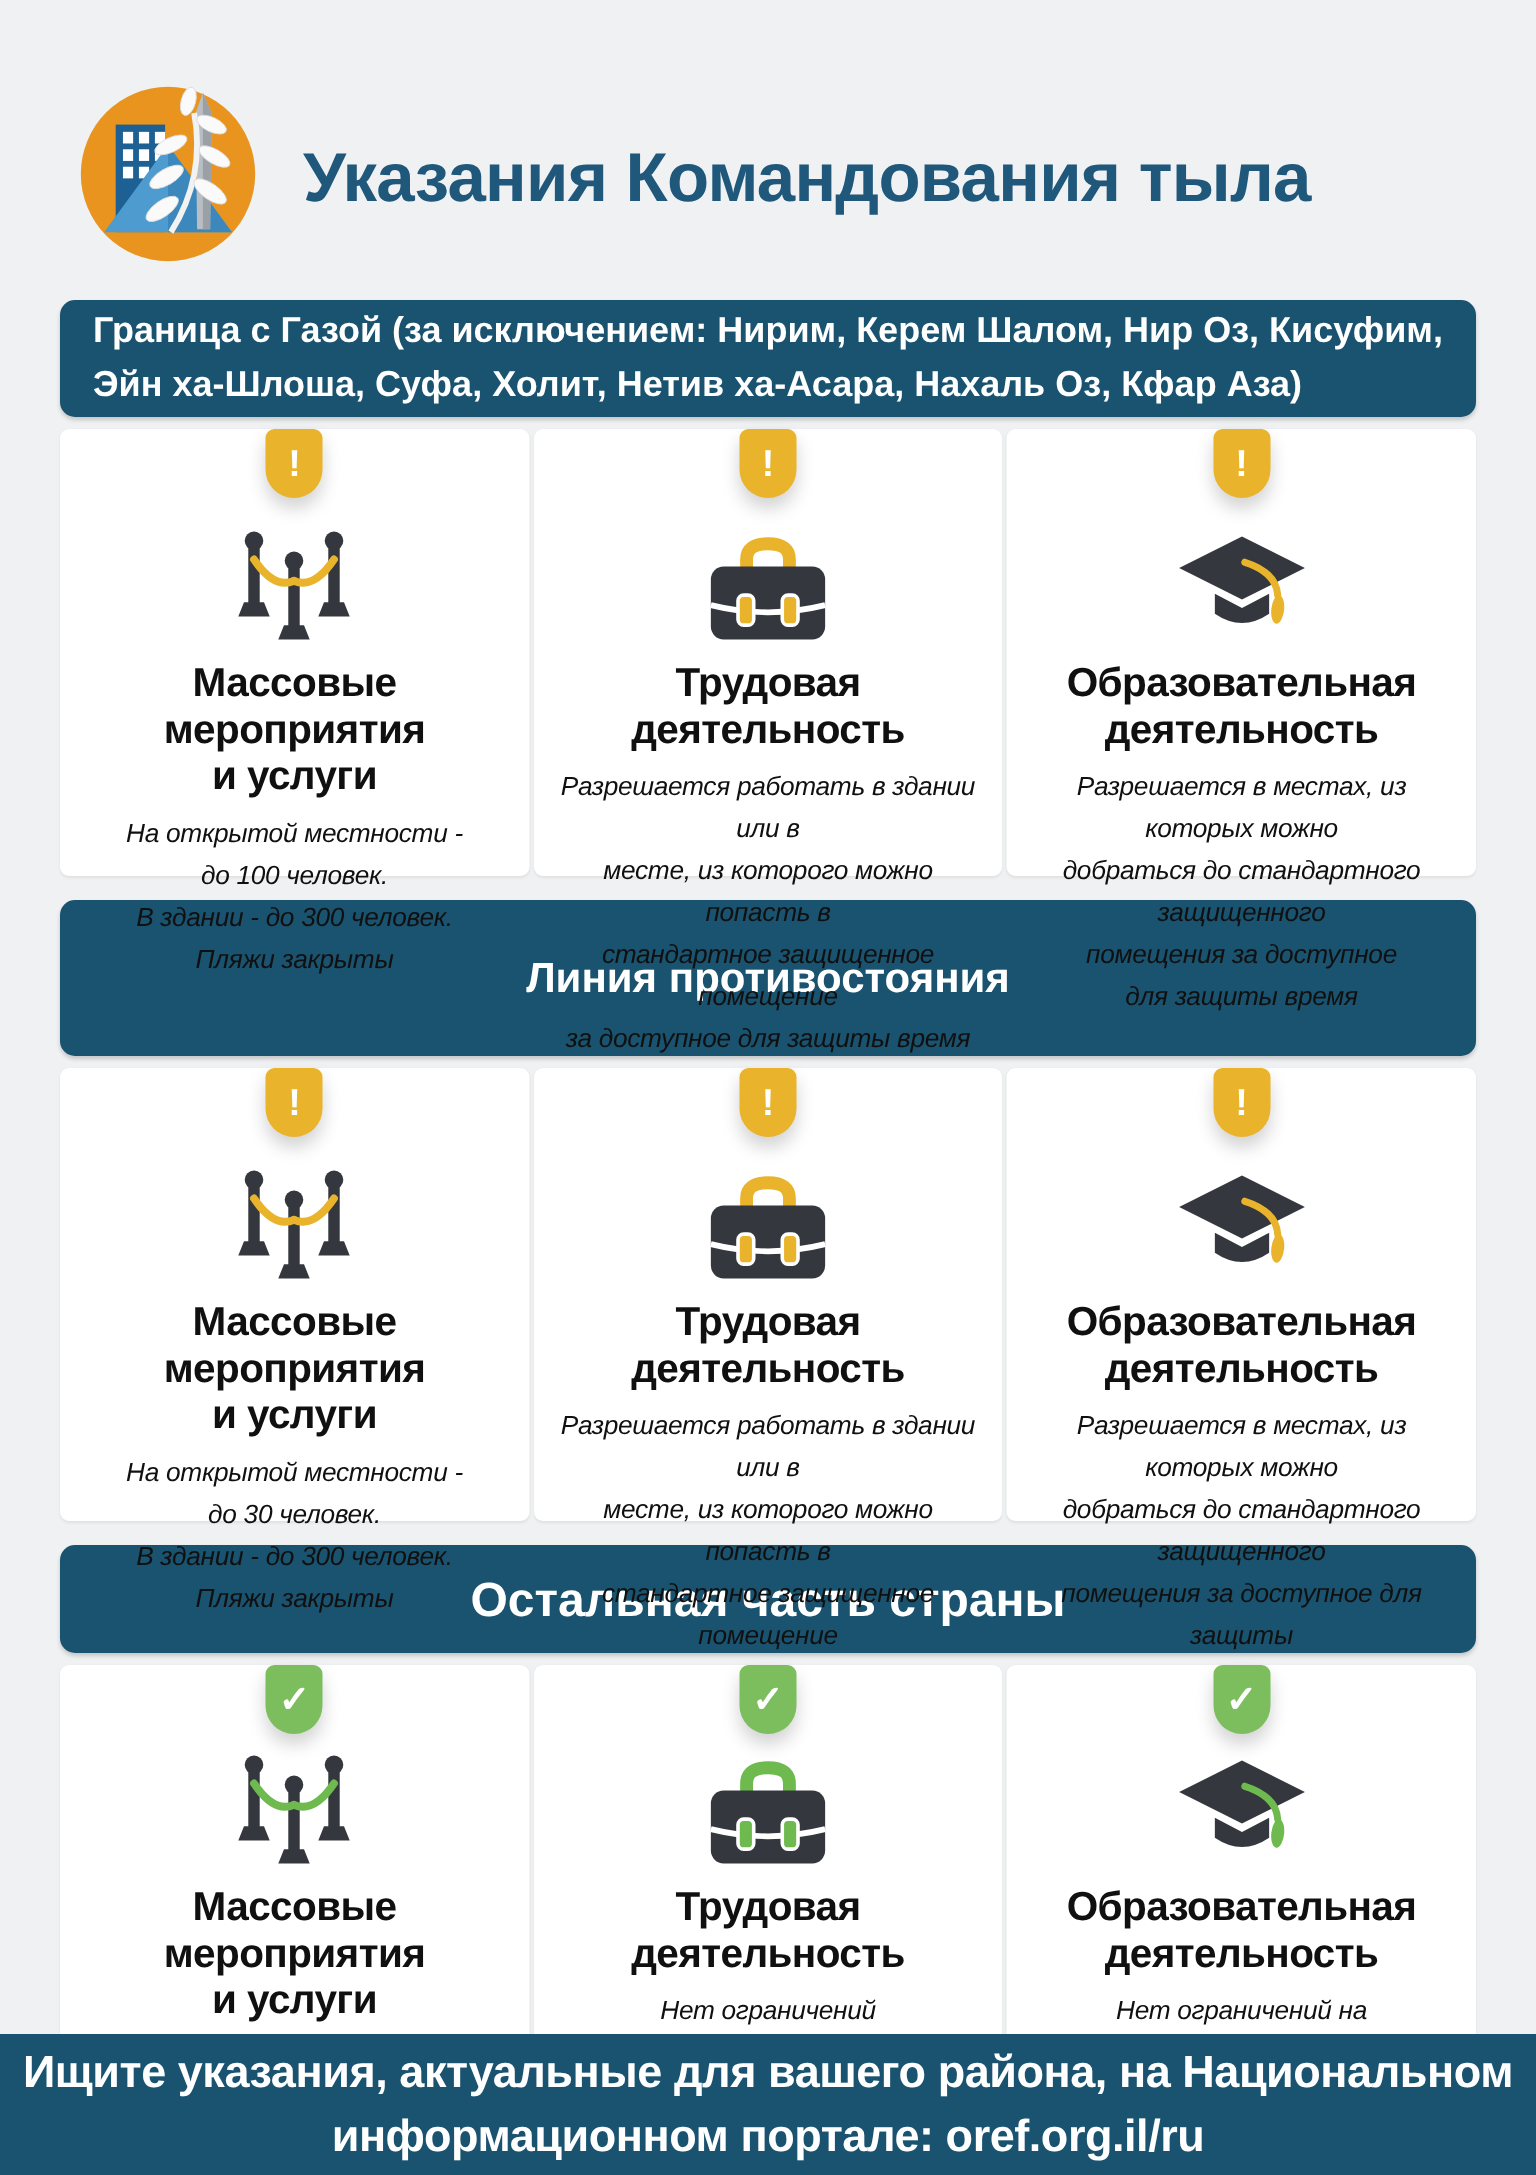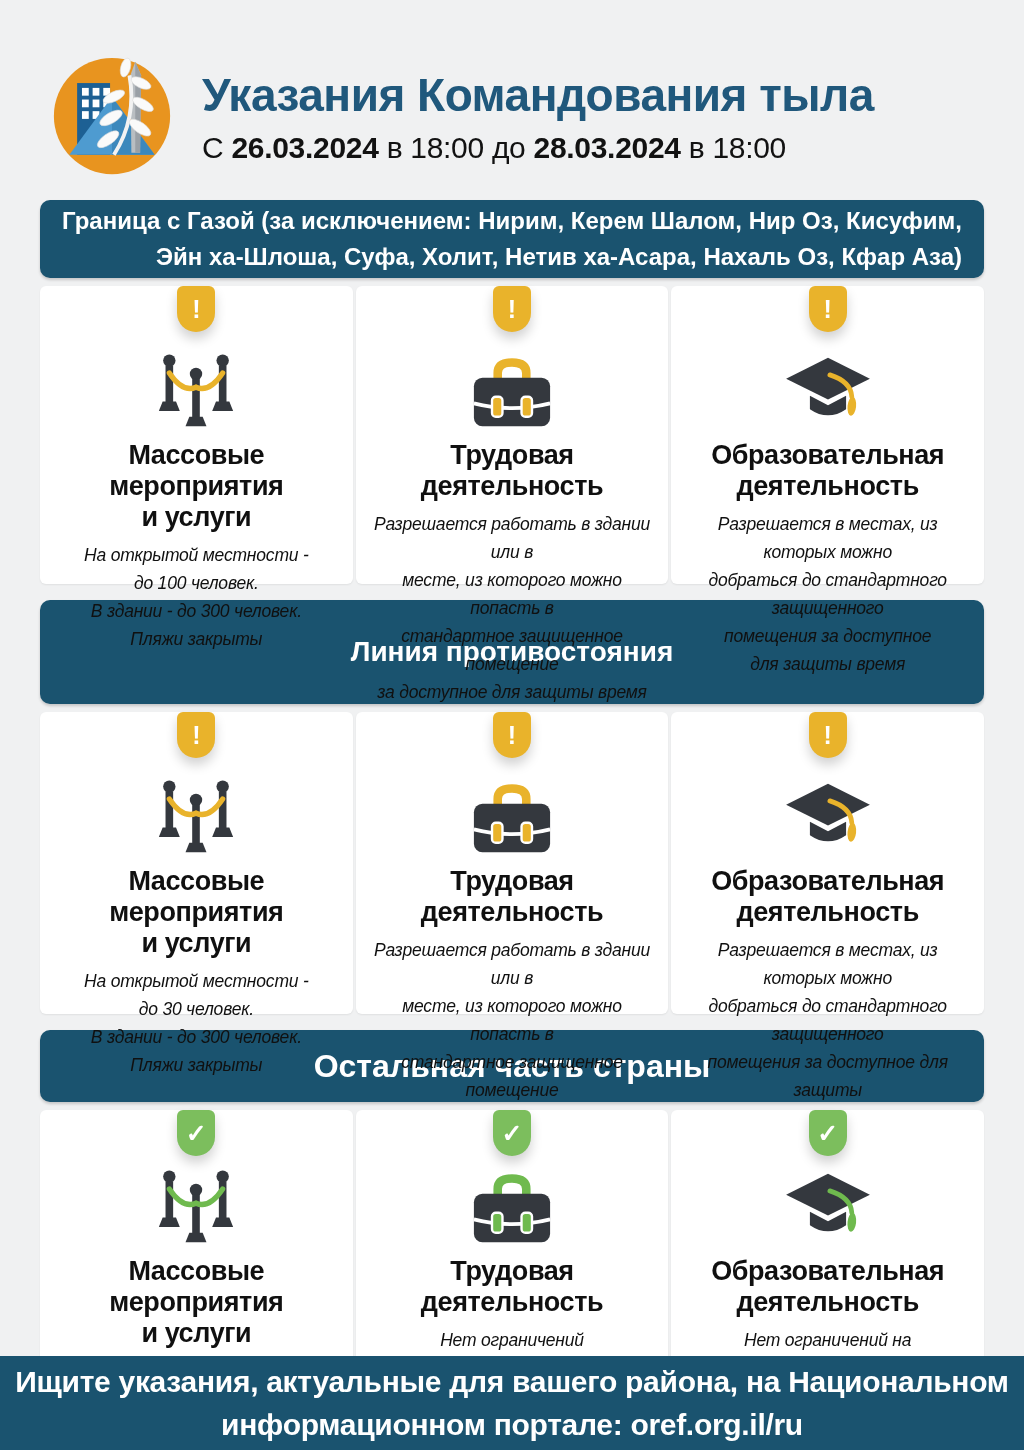--- a/index.html
+++ b/index.html
@@ -24,21 +24,21 @@
   .page-subtitle{
     margin:12px 0 0;font-size:30px;color:#121212;letter-spacing:-0.3px;
   }
   .page-subtitle b{font-weight:bold;}
   
   .section{margin:16px 40px 0;}
   .section:first-of-type{margin-top:34px;}
   .section-header{
     background:#1a536f;color:#ffffff;border-radius:10px;
     display:flex;align-items:center;justify-content:center;
-    text-align:right;font-weight:bold;white-space:pre-line;
+    text-align:left;font-weight:bold;white-space:pre-line;
     box-shadow:0 2px 3px rgba(0,0,0,0.18);
   }
   #sec1 .section-header{font-size:24px;height:78px;line-height:1.5;}
   #sec2 .section-header{font-size:28px;height:104px;}
   #sec3 .section-header{font-size:32px;height:72px;}
   .cards{display:flex;gap:3px;margin-top:8px;}
   .card{
     background:#ffffff;flex:1;border-radius:6px;position:relative;
     display:flex;flex-direction:column;align-items:center;
     box-shadow:0 1px 2px rgba(0,0,0,0.07);
@@ -143,21 +143,20 @@
 </svg>
 
 <div class="page-header">
   <div class="logo-wrap">
     <svg width="124" height="124">
         <use href="#icon-logo"></use>
       </svg>
   </div>
   <div class="titles">
     <h1 class="page-title">Указания Командования тыла</h1>
-    <p class="page-subtitle"><span>С</span> <b>26.03.2024</b> <span>в 18:00 до</span> <b>28.03.2024</b> <span>в 18:00</span></p>
   </div>
 </div>
 
 <div class="section" id="sec1">
   <div class="section-header">Граница с Газой (за исключением: Нирим, Керем Шалом, Нир Оз, Кисуфим,
 Эйн ха-Шлоша, Суфа, Холит, Нетив ха-Асара, Нахаль Оз, Кфар Аза)</div>
   <div class="cards">
     <div class="card accent-yellow">
       <div class="badge warning">
           <span>!</span>

